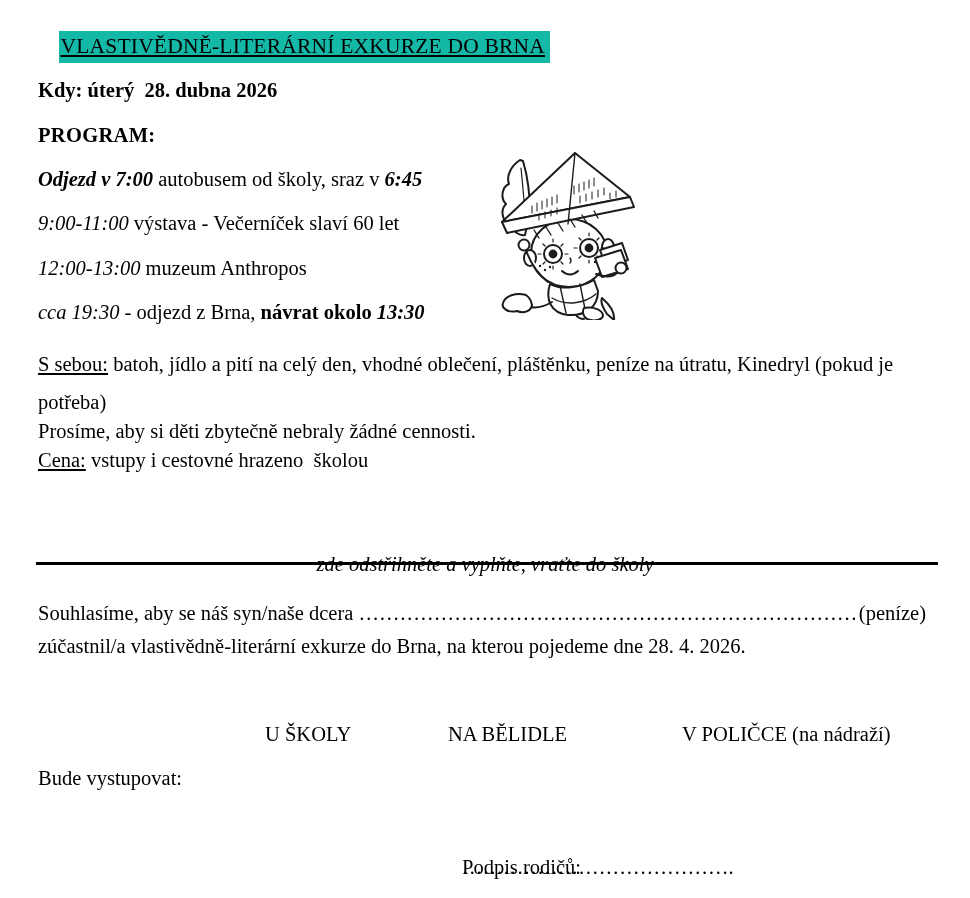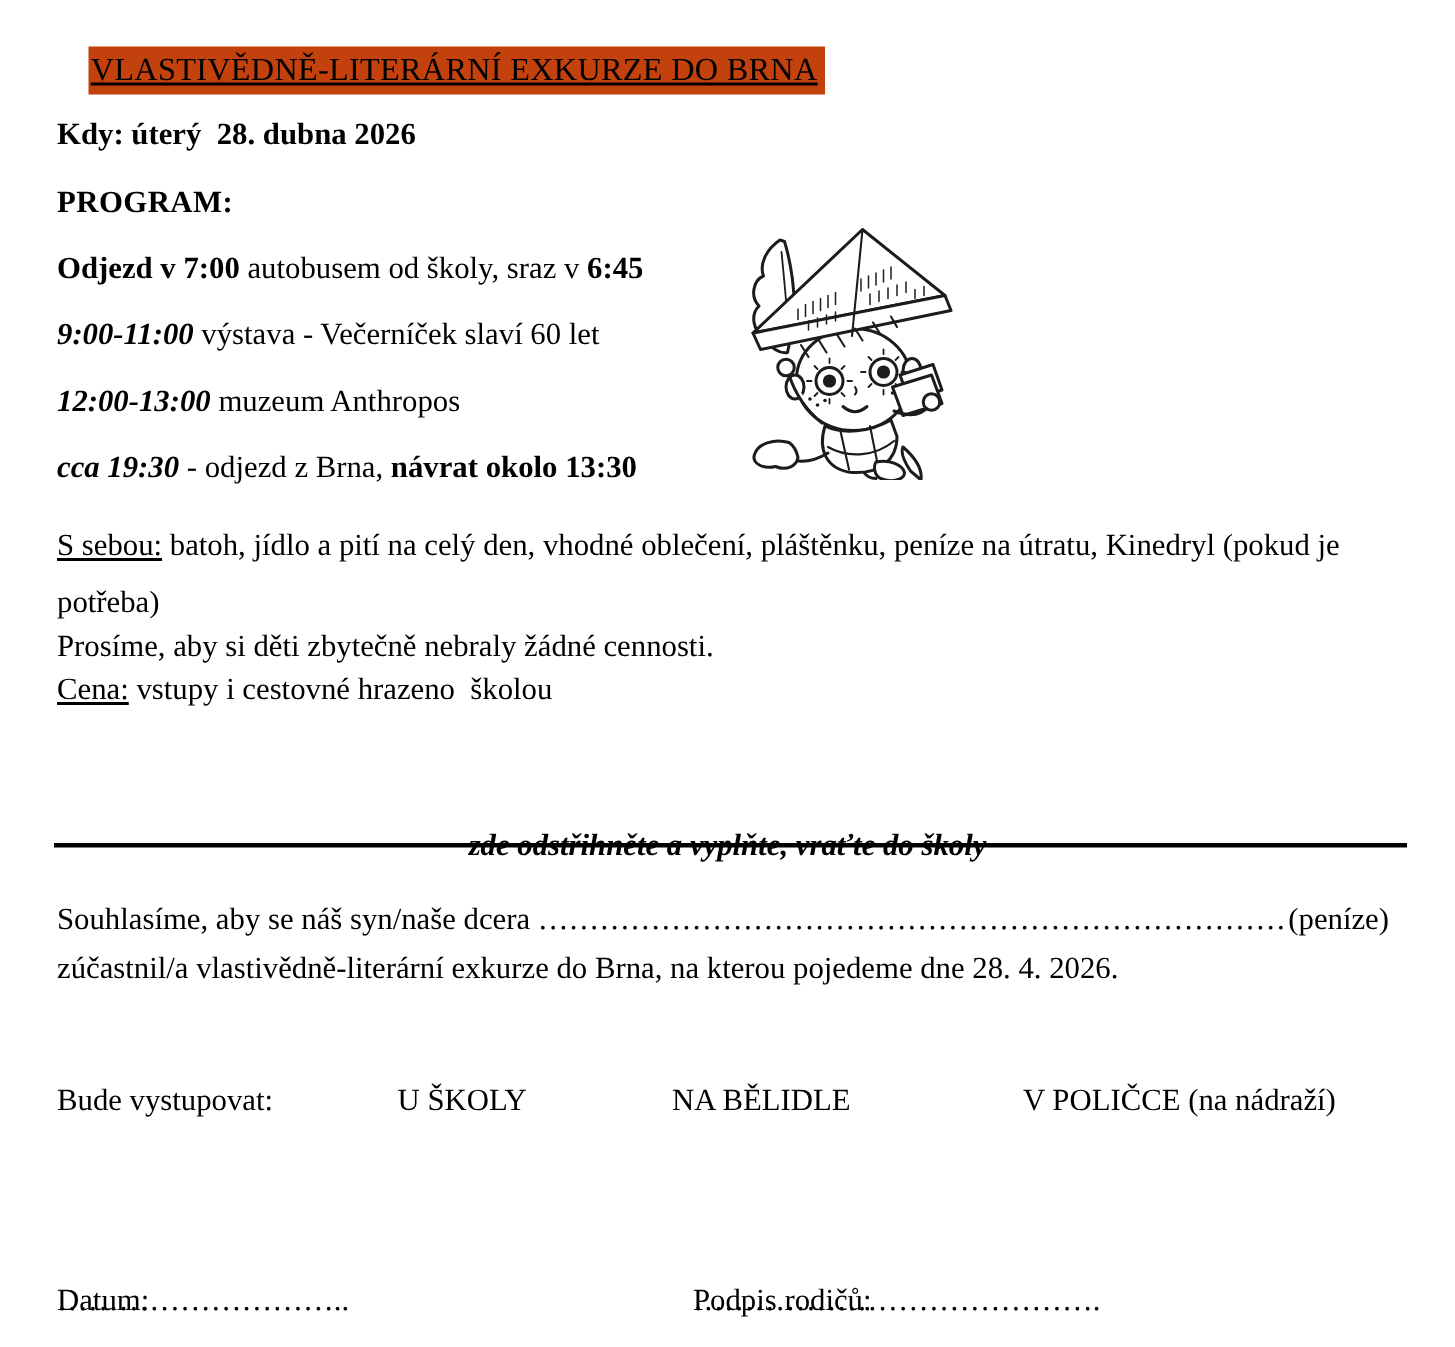--- a/index.html
+++ b/index.html
@@ -7,27 +7,27 @@
     position:relative;
     width:970px;height:898px;
     background:#ffffff;
     color:#000000;
     font-family:"Liberation Serif","DejaVu Serif",serif;
     font-size:20.5px;
     overflow:hidden;
   }
   .abs{position:absolute;left:38px;white-space:pre-wrap;}
   .b{font-weight:bold;}
-  .i{font-style:italic;font-weight:bold;}
-  .bi{font-weight:bold;}
+  .i{font-style:italic;}
+  .bi{font-weight:bold;font-style:italic;}
   .u{text-decoration:underline;}
   .title-wrap{top:8px;}
   .title{
     display:inline-block;
-    background:#c2410c;
+    background:#14b8a6;
     padding:3px 5px 4px 2px;
     font-size:21.5px;
     letter-spacing:.2px;
     text-decoration:underline;
   }
   .kdy{top:58px;}
   .prog-h{top:103px;letter-spacing:.3px;}
   .dep{top:147px;}
   .it1{top:191px;}
   .it2{top:236px;}
@@ -39,21 +39,21 @@
   .cut-rule{position:absolute;top:562px;left:36px;width:902px;height:3px;background:#000;}
   .consent1{top:581px;display:flex;width:888px;}
   .consent1 .dots{flex:1 1 auto;overflow:hidden;white-space:nowrap;}
   .consent1 .pre,.consent1 .suf{white-space:pre;flex:0 0 auto;}
   .consent2{top:614px;width:888px;}
   .tabrow{width:900px;height:26px;}
   .dropoff{top:702px;}
   .return{top:746px;}
   .datum{top:835px;}
   .tabrow span{position:absolute;top:0;white-space:pre;}
-  .t0{left:0;}
+  .t0{left:0;margin-top:44px;}
   .opt-a{left:227px;}
   .opt-b{left:410px;}
   .opt-c{left:644px;}
   .opt-d{left:339px;}
   .opt-e{left:547px;}
   .sig{left:424px;}
   .figure{position:absolute;left:476px;top:150px;width:186px;height:170px;}
 </style>
 </head>
 <body>

